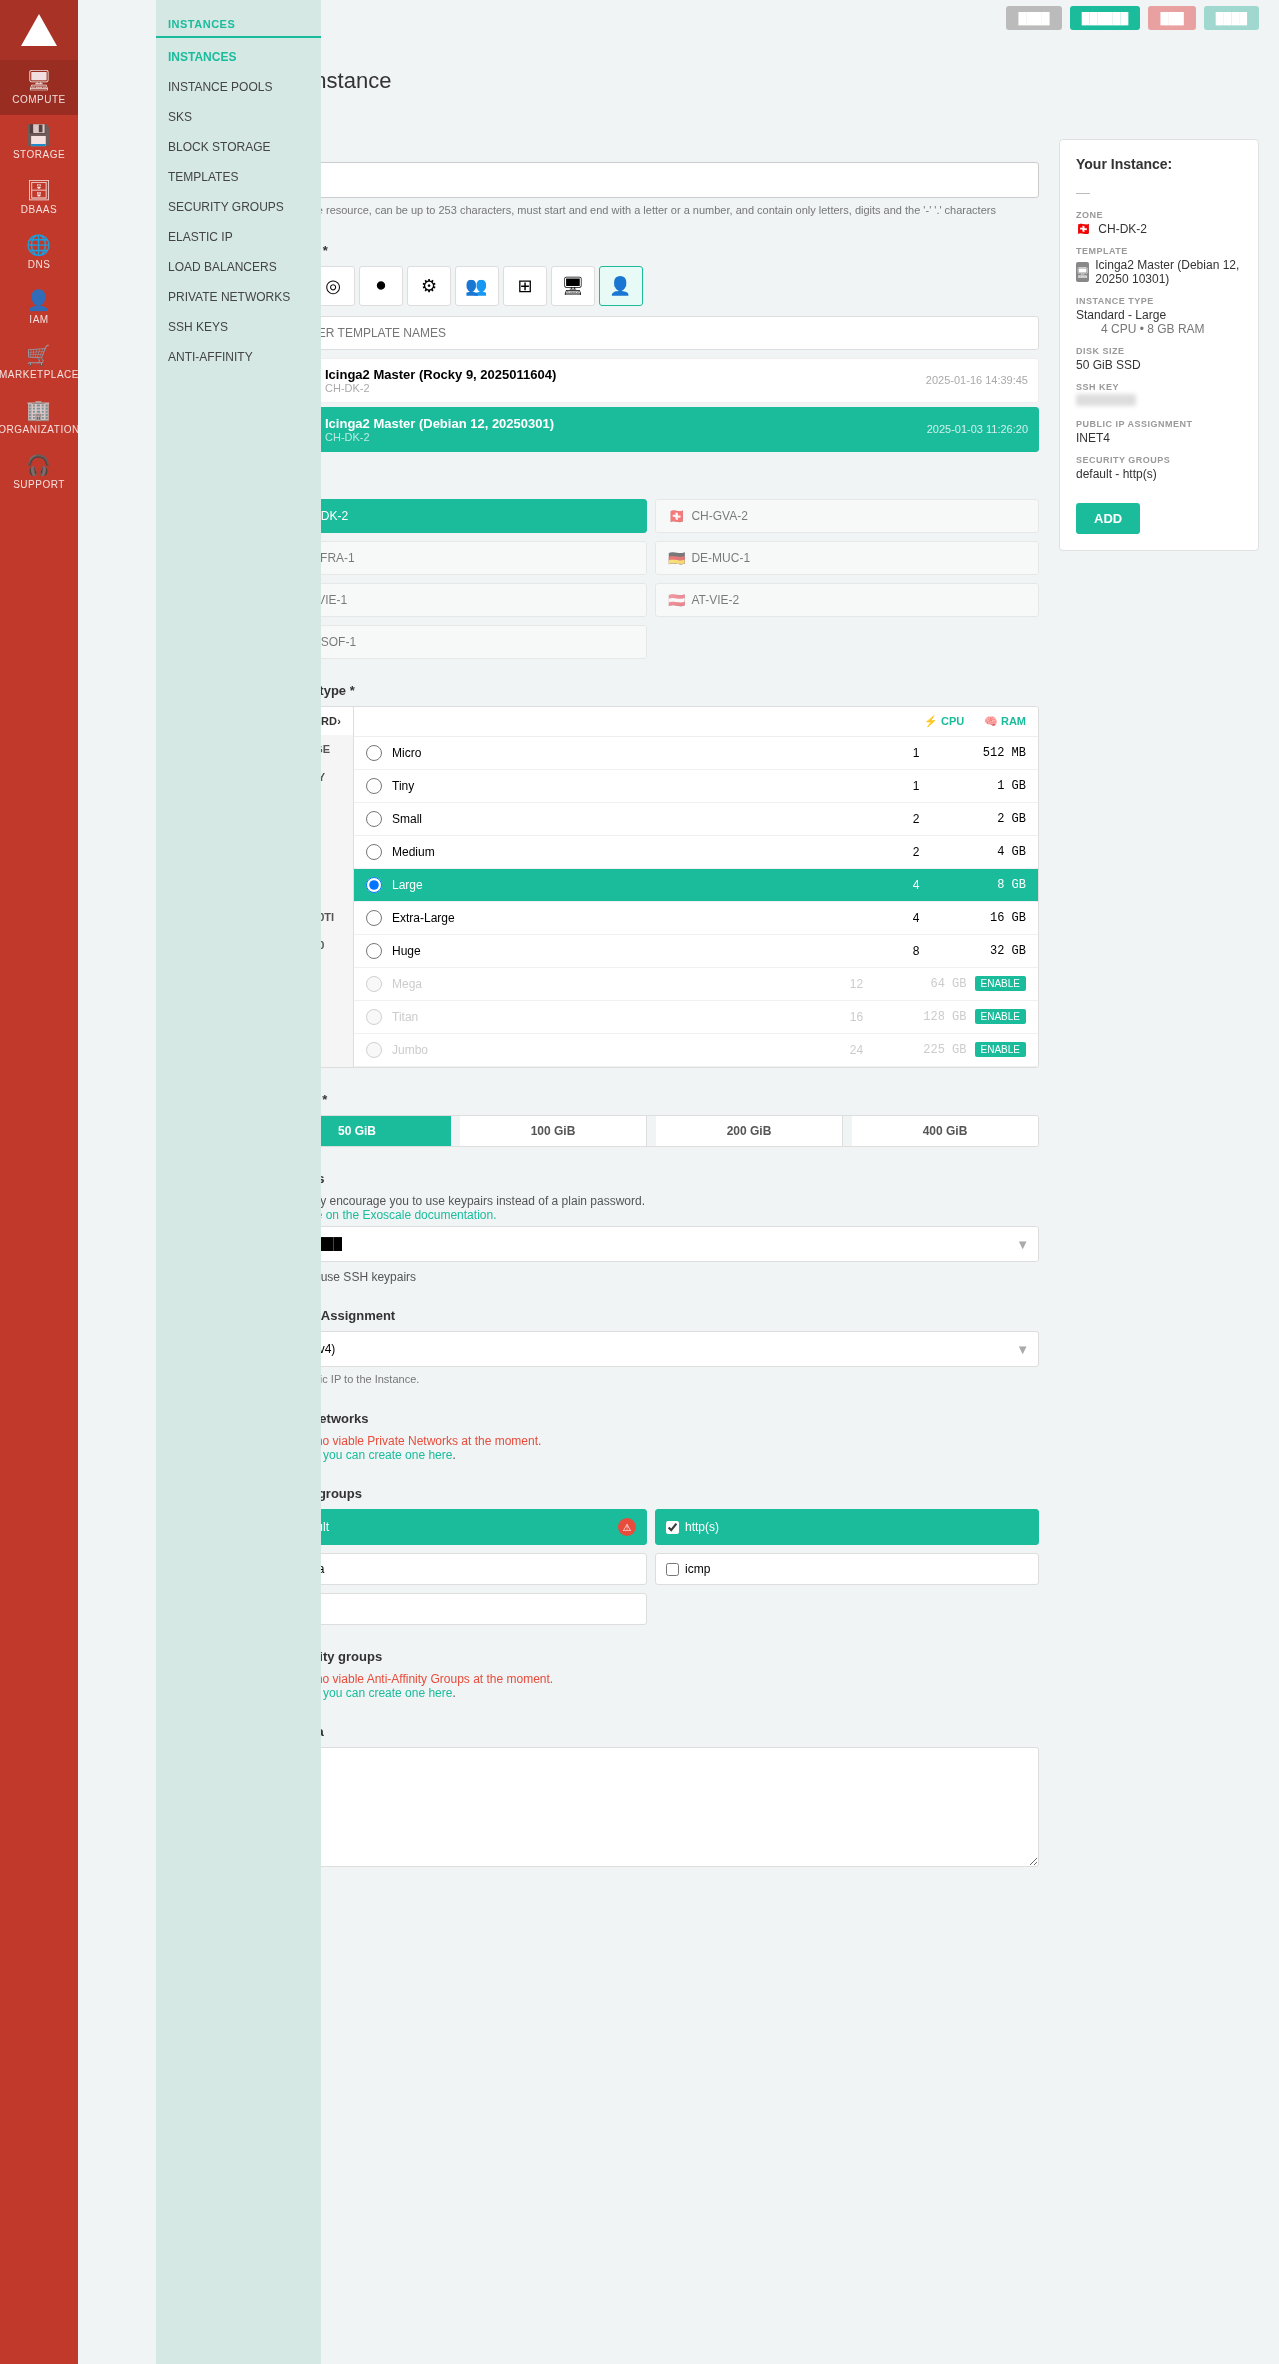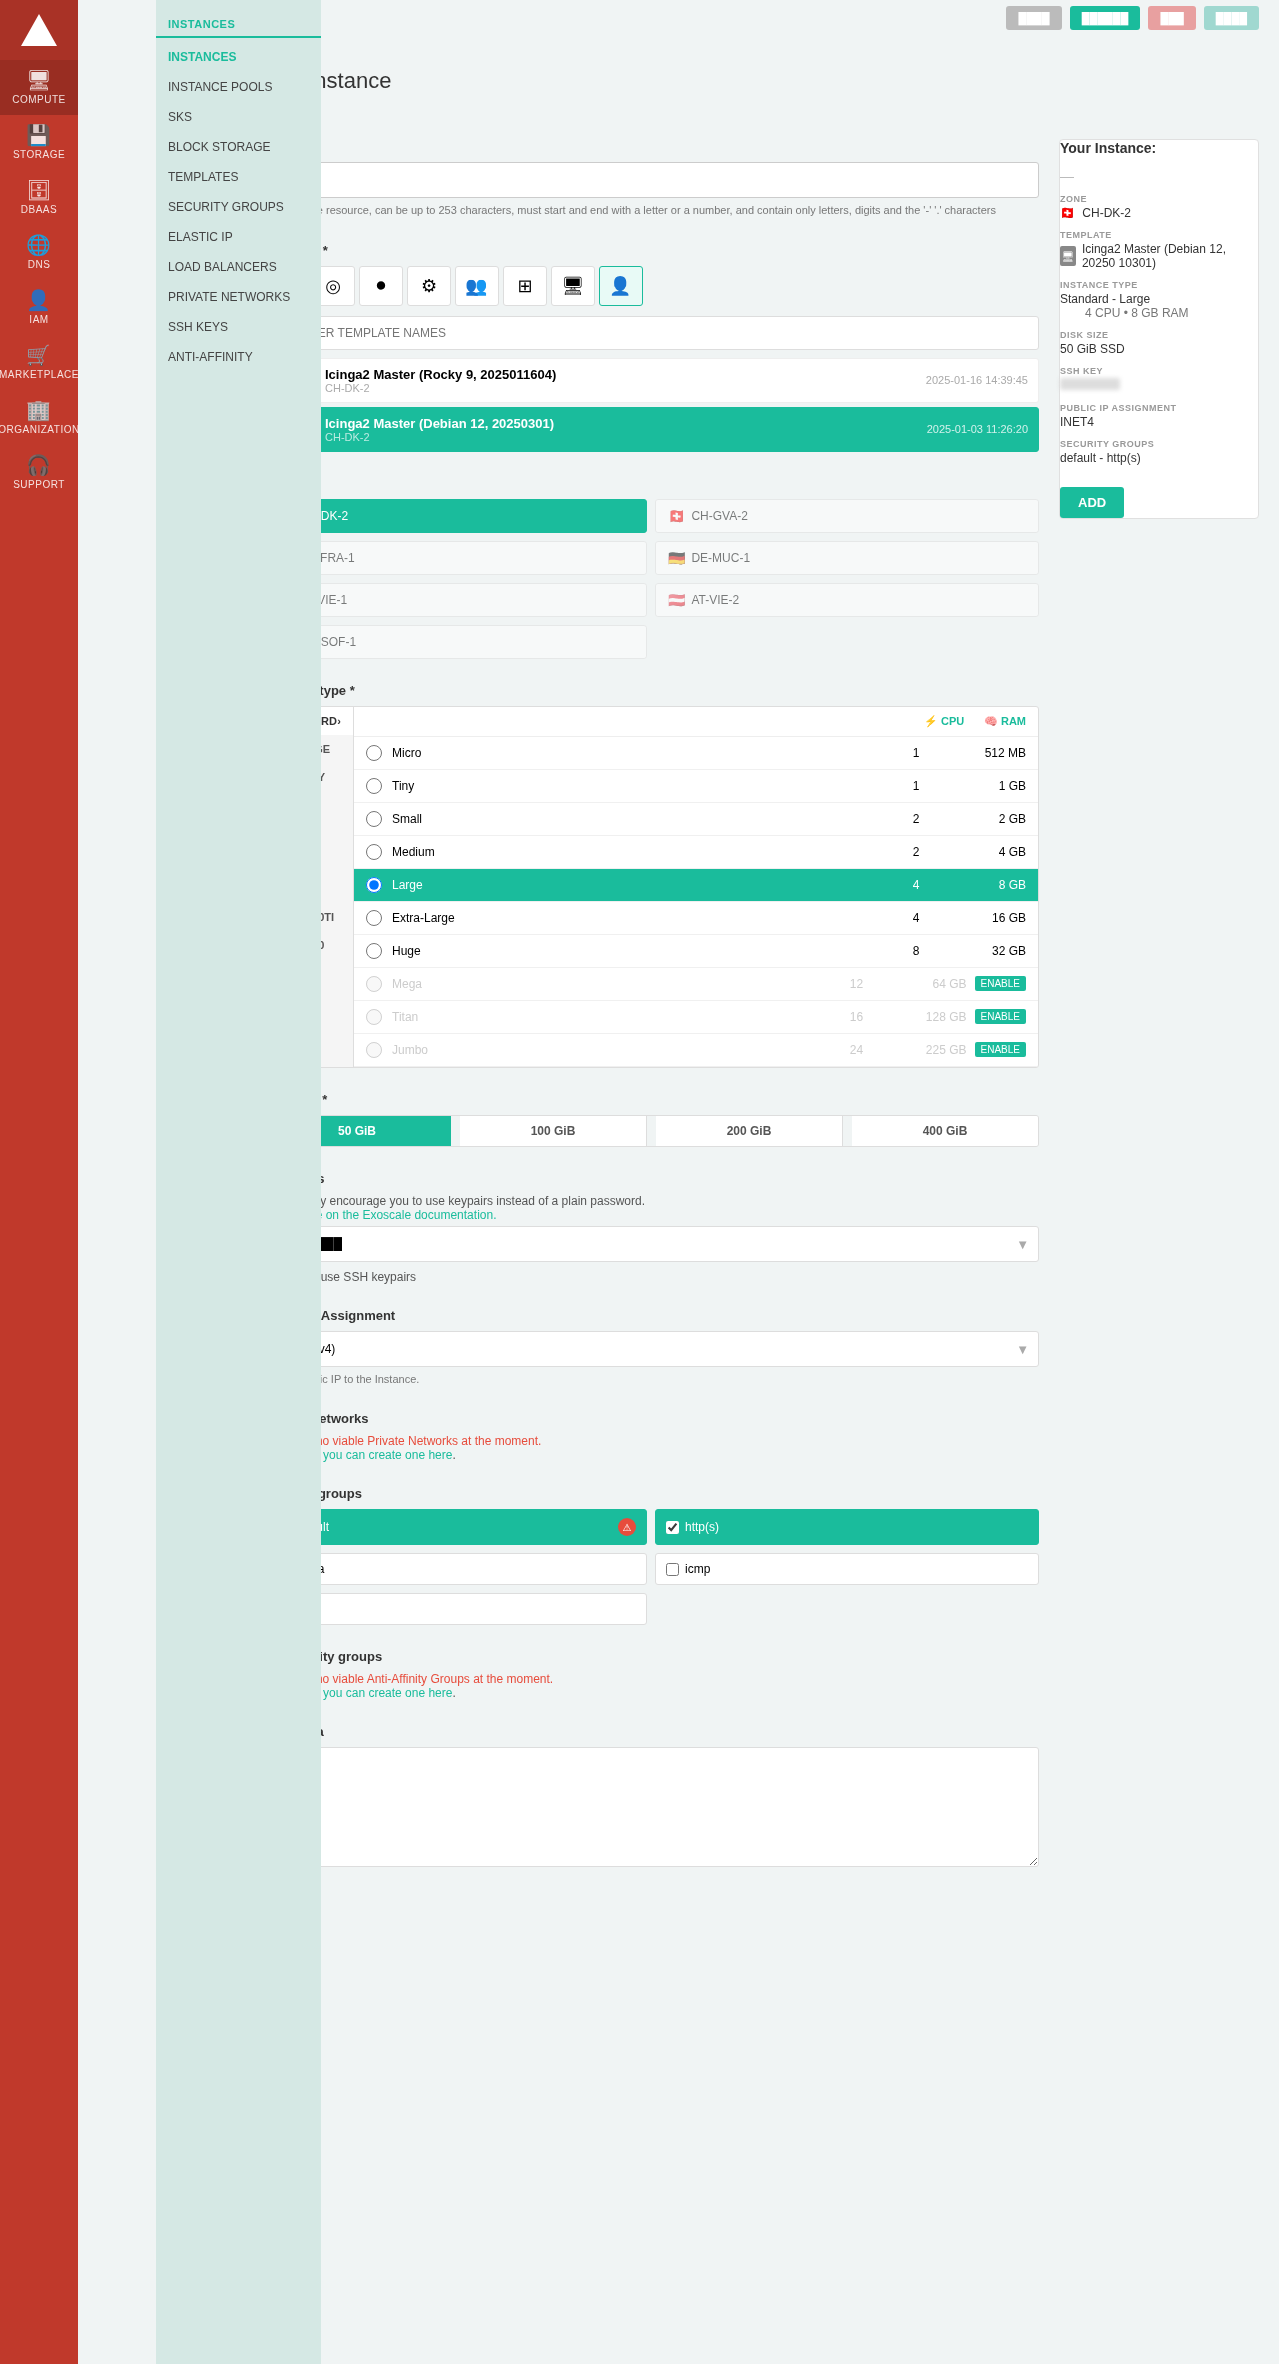--- a/index.html
+++ b/index.html
@@ -298,21 +298,21 @@
       padding: 8px 12px;
       border-bottom: 1px solid #f0f0f0;
       cursor: pointer;
       font-size: 12px;
     }
     .instance-row.selected { background: #1abc9c; color: white; }
     .instance-row.disabled { color: #ccc; }
     .instance-radio { width: 16px; height: 16px; margin-right: 10px; flex-shrink: 0; }
     .instance-name { flex: 1; }
     .instance-cpu { width: 60px; text-align: center; }
-    .instance-ram { width: 80px; text-align: right; }
+    .instance-ram { width: 80px; text-align: right; font-family: Liberation Mono, monospace; }
     .enable-badge {
       background: #1abc9c;
       color: white;
       font-size: 10px;
       padding: 2px 6px;
       border-radius: 2px;
       margin-left: 8px;
     }
 
     
@@ -422,20 +422,21 @@
       padding: 8px;
       font-size: 12px;
       resize: vertical;
       background: white;
     }
 
     
     .instance-card {
       background: white;
       border-radius: 4px;
+      padding: 16px;
       border: 1px solid #e0e0e0;
       position: sticky;
       top: 48px;
     }
     .instance-card h3 {
       font-size: 14px;
       font-weight: 600;
       color: #333;
       margin-bottom: 12px;
     }

